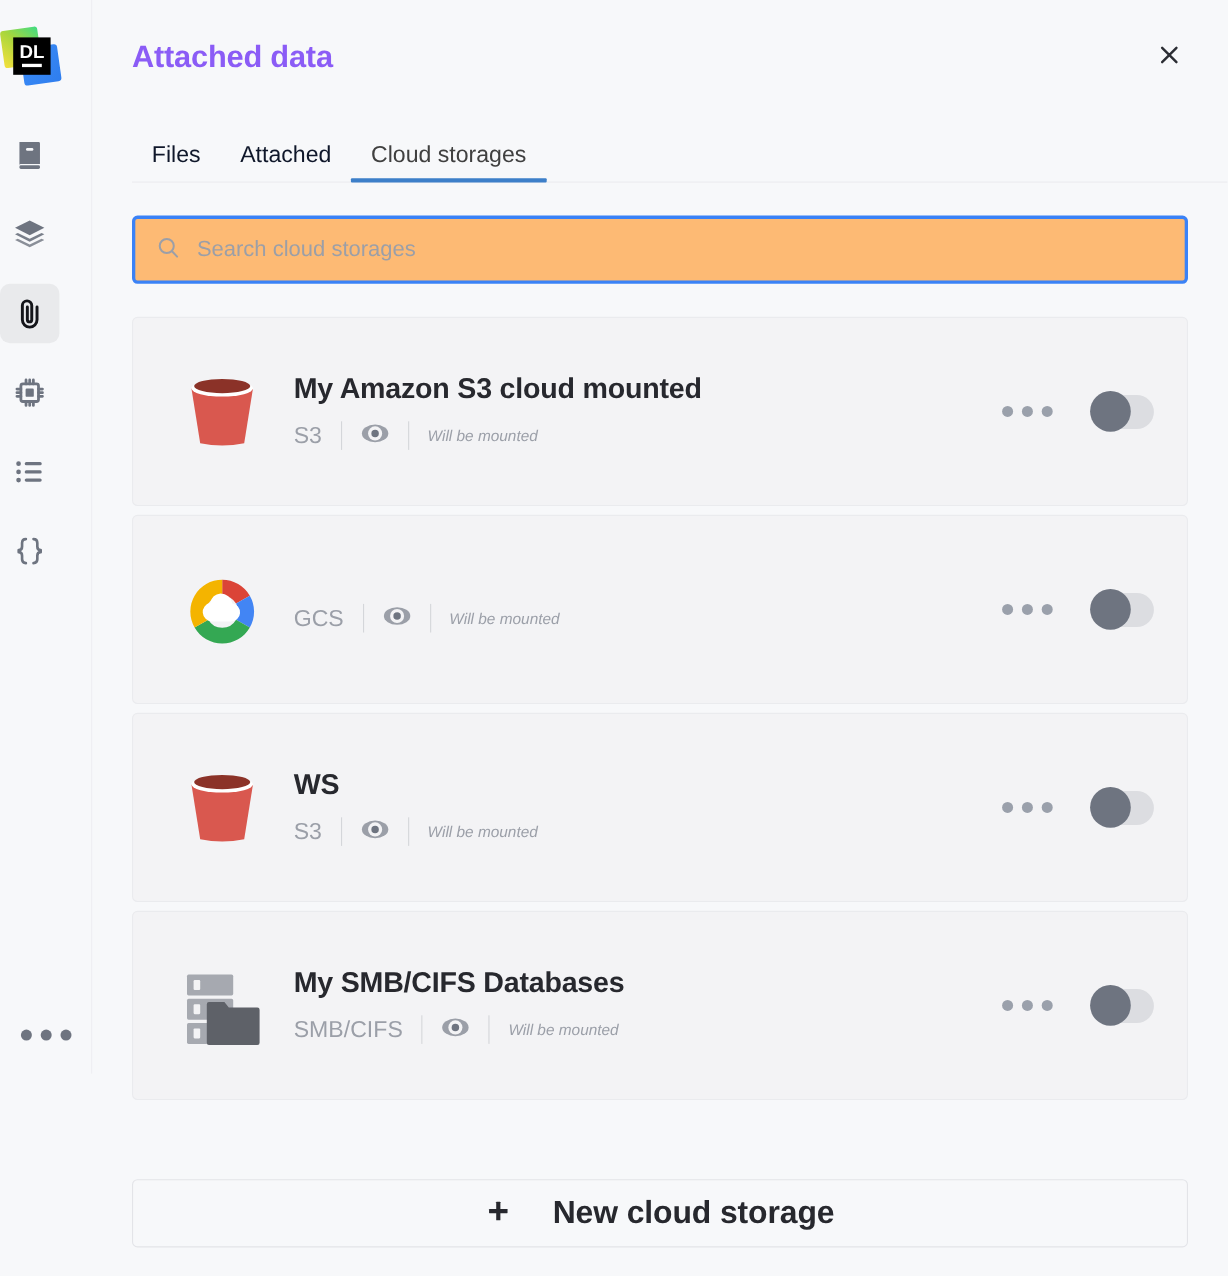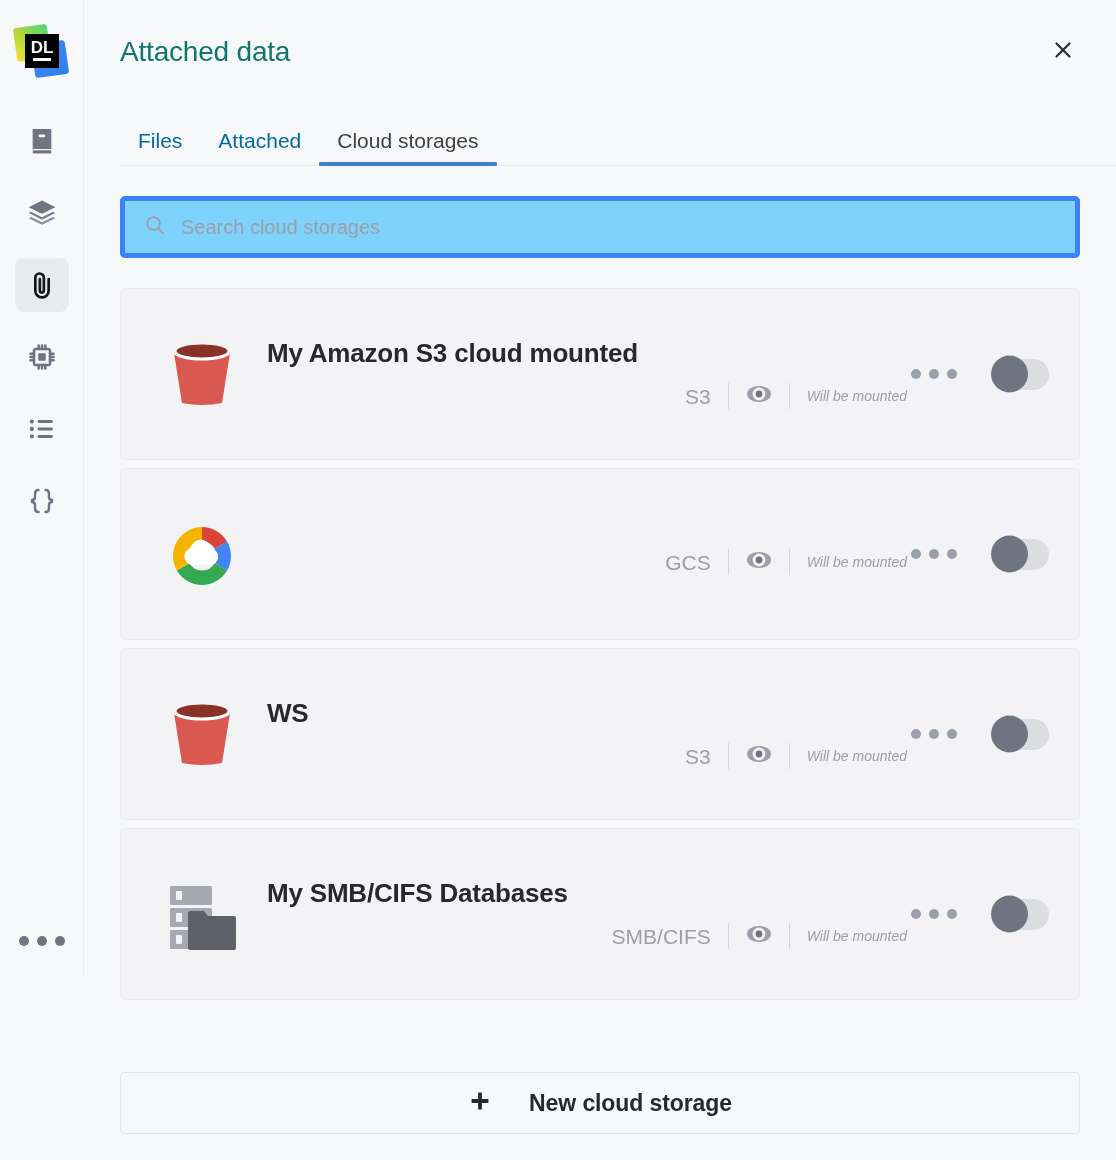--- a/index.html
+++ b/index.html
@@ -24,21 +24,21 @@
 
   
   .rail {
     width: 84px;
     flex: 0 0 84px;
     height: 976px;
     background: #f7f8fa;
     border-right: 1px solid #ebecef;
     display: flex;
     flex-direction: column;
-    align-items: center;
+    align-items: flex-start;
     position: relative;
   }
 
   .logo {
     position: relative;
     width: 58px;
     height: 58px;
     margin-top: 22px;
     margin-bottom: 34px;
     flex: 0 0 auto;
@@ -92,22 +92,22 @@
 
   .panel-header {
     height: 104px;
     display: flex;
     align-items: center;
     padding: 0 24px 0 36px;
   }
 
   .panel-title {
     font-size: 28px;
-    font-weight: normal;
-    color: #0f766e;
+    font-weight: bold;
+    color: #8b5cf6;
     letter-spacing: -0.2px;
     flex: 1 1 auto;
   }
 
   .close-btn {
     width: 42px; height: 42px;
     display: flex; align-items: center; justify-content: center;
     cursor: pointer; border-radius: 6px;
     margin-right: 8px;
   }
@@ -123,21 +123,21 @@
   .tabs::after {
     content: "";
     position: absolute;
     left: 36px; right: 0; bottom: 0;
     height: 1px;
     background: #ebecef;
   }
   .tab {
     position: relative;
     font-size: 21px;
-    color: #0369a1;
+    color: #0f172a;
     padding: 0 18px 15px 18px;
     cursor: pointer;
     line-height: 1;
     white-space: nowrap;
   }
   .tab.active { color: #404040; }
   .tab.active::after {
     content: "";
     position: absolute;
     left: 0; right: 0; bottom: 0;
@@ -147,22 +147,22 @@
     z-index: 2;
   }
 
   
   .panel-body {
     padding: 30px 36px 0 36px;
   }
 
   .search-box {
     height: 62px;
-    background: #7dd3fc;
-    border: 5px solid #3b82f6;
+    background: #fdba74;
+    border: 3px solid #3b82f6;
     border-radius: 5px;
     display: flex;
     align-items: center;
     padding: 0 18px;
     gap: 14px;
     cursor: text;
   }
   .search-input {
     flex: 1 1 auto;
     border: none;
@@ -215,21 +215,20 @@
     color: #27282e;
     letter-spacing: -0.2px;
     line-height: 1.1;
   }
 
   .card-meta {
     margin-top: 16px;
     display: flex;
     align-items: center;
     height: 26px;
-    justify-content: flex-end;
   }
   .meta-type {
     font-size: 21px;
     color: #9b9fa8;
     line-height: 1;
   }
   .meta-sep {
     width: 1px;
     height: 26px;
     background: #d4d6da;
@@ -293,21 +292,21 @@
     background: #f7f8fa;
     border: 1px solid #e3e4e8;
     border-radius: 5px;
     display: flex;
     align-items: center;
     justify-content: center;
     gap: 14px;
     cursor: pointer;
   }
   .new-btn-label {
-    font-size: 23px;
+    font-size: 29px;
     font-weight: bold;
     color: #27282e;
     letter-spacing: -0.1px;
     margin-left: 23px;
   }
 </style>
 </head>
 <body>
 
 <div id="app">

